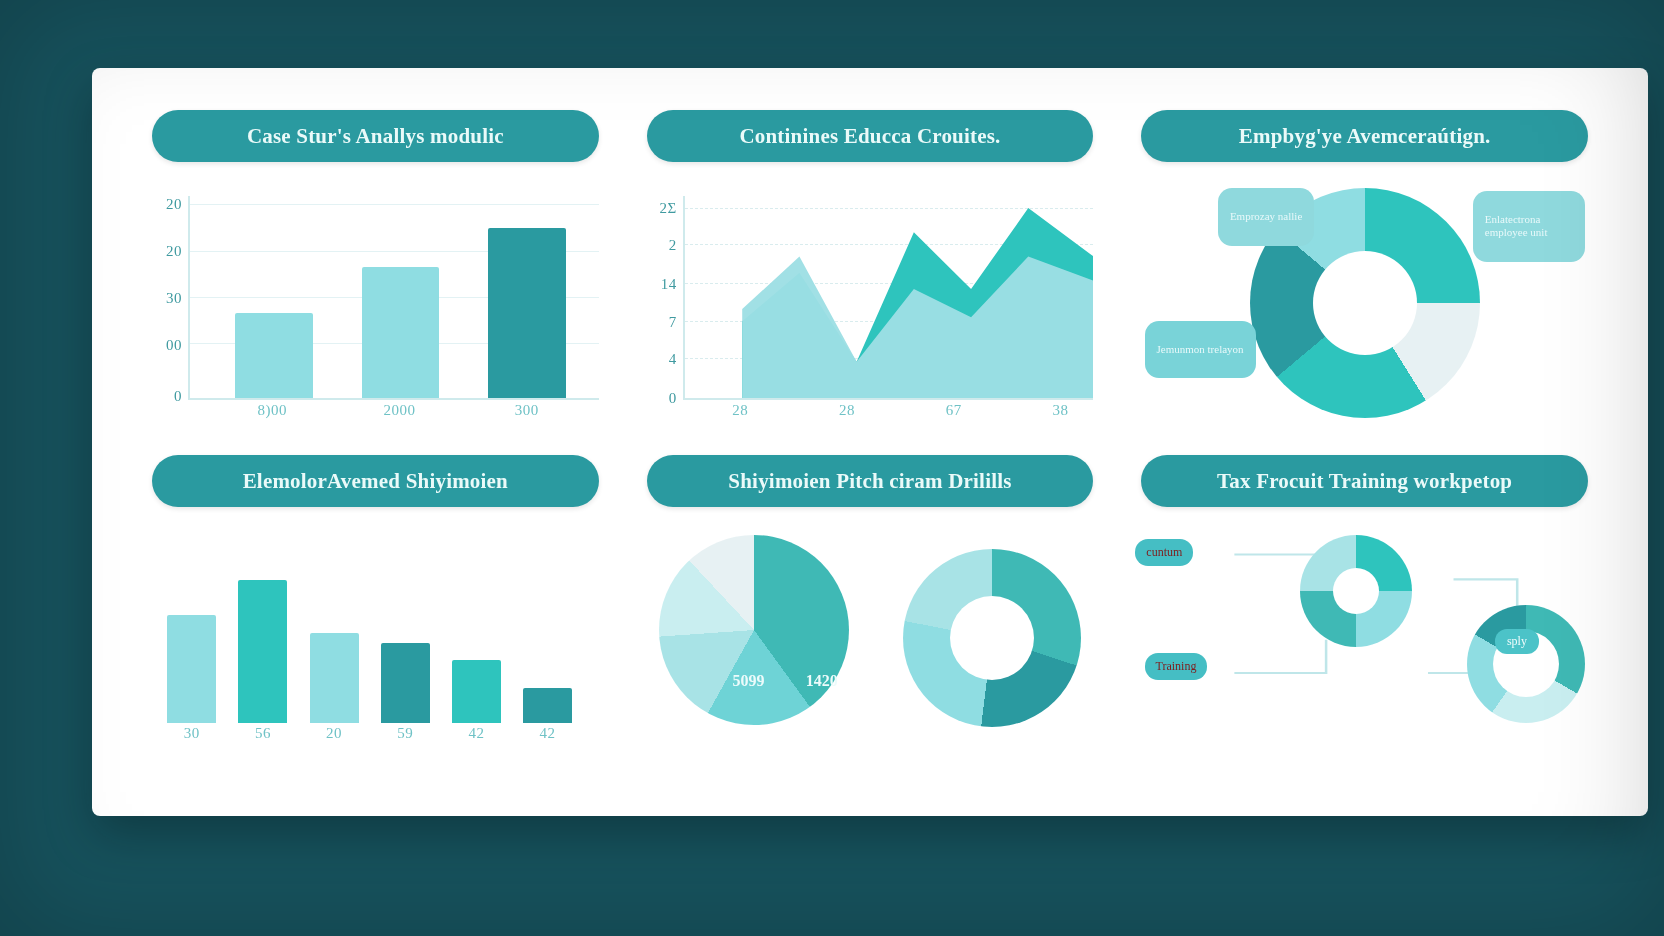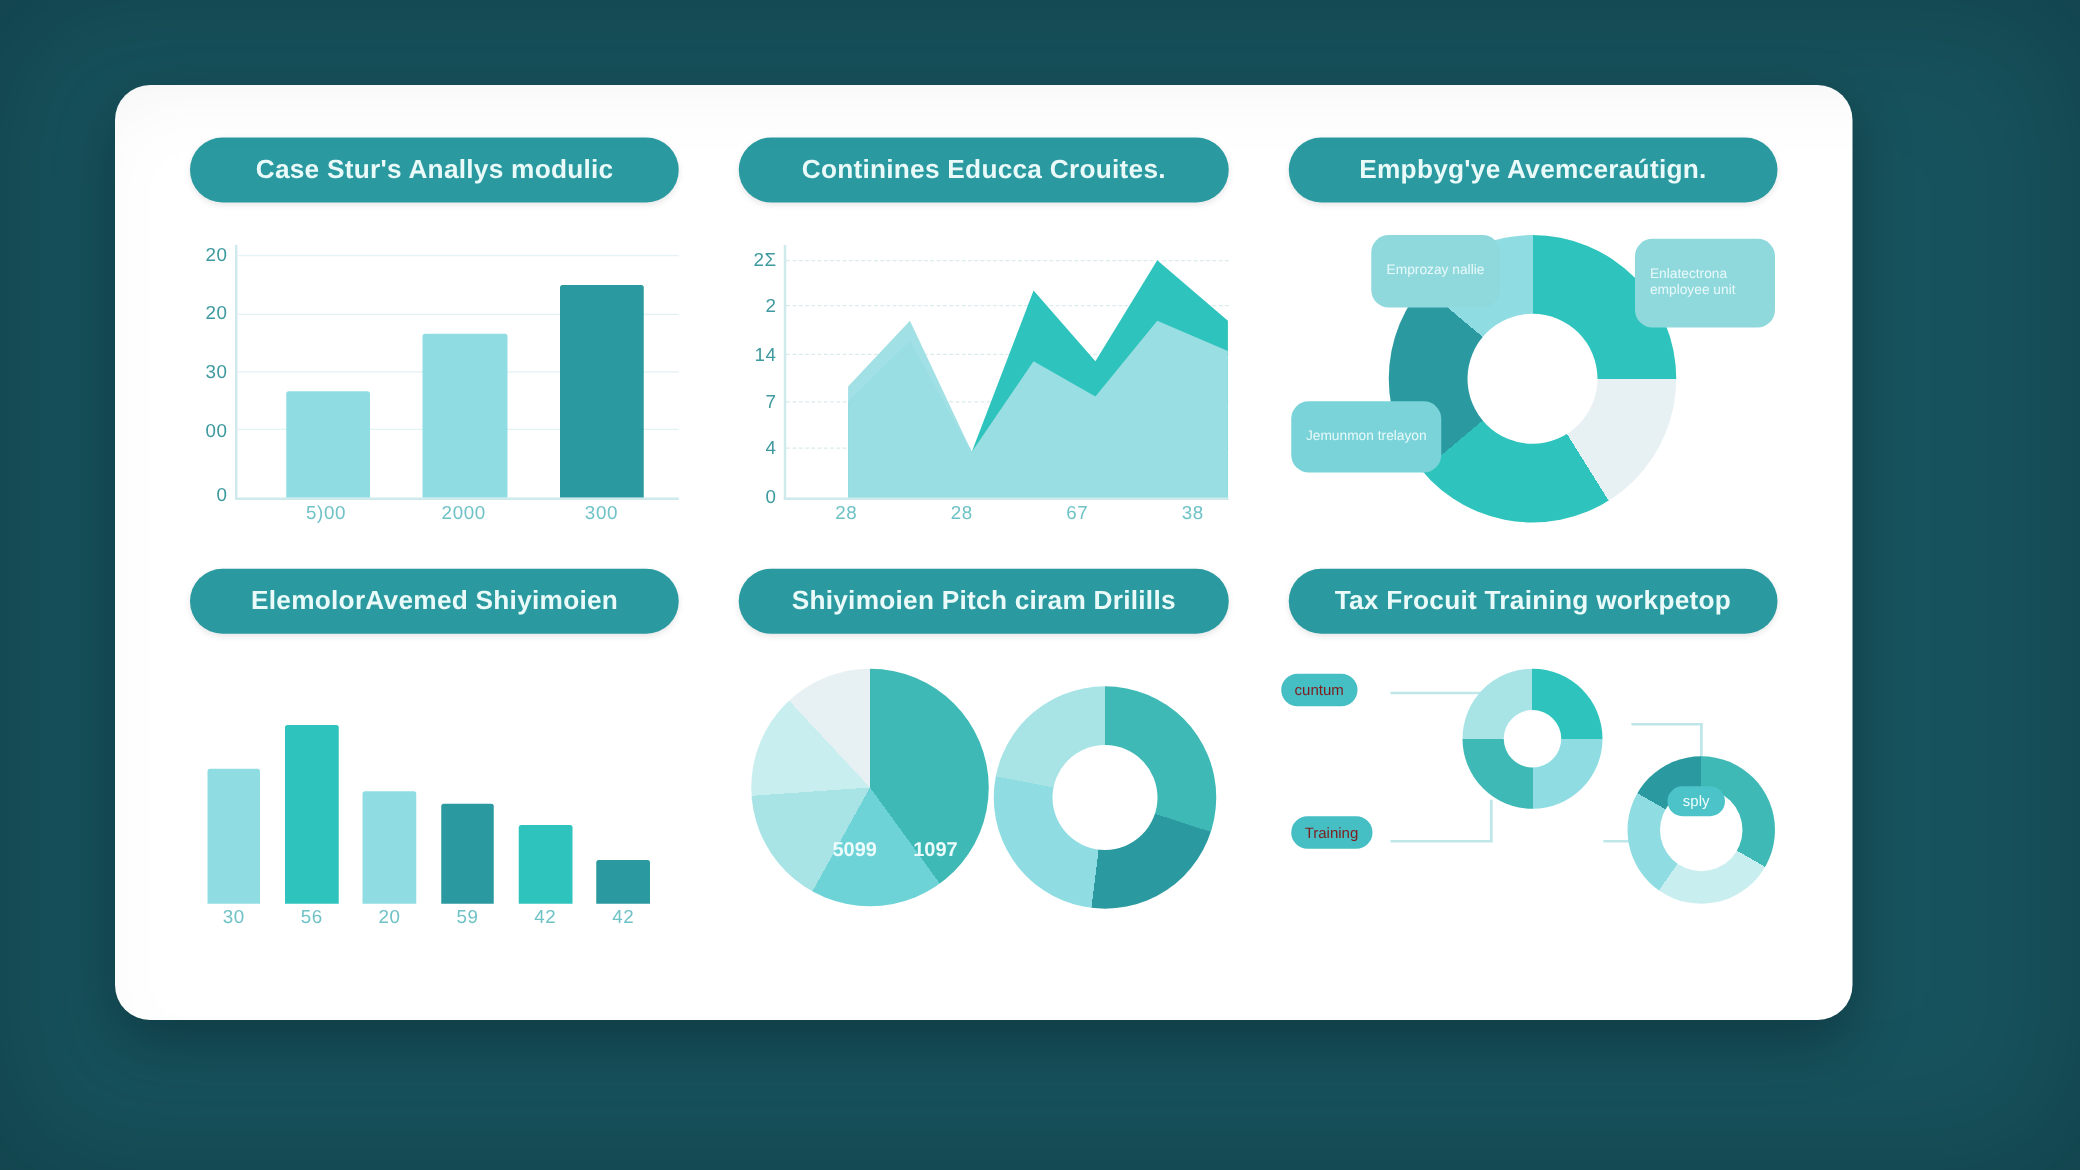--- a/index.html
+++ b/index.html
@@ -7,24 +7,25 @@
     width: 1664px; height: 936px;
     background: #16525c;
     font-family: "Liberation Sans", sans-serif;
     overflow: hidden;
   }
   .stage { position: relative; width: 1664px; height: 936px; background: #17535e; }
 
   .panel {
     position: absolute;
     left: 92px; top: 68px;
-    width: 1390px; height: 748px;
+    width: 1556px; height: 748px;
     background: #ffffff;
-    border-radius: 28px;
+    border-radius: 8px;
     box-shadow: 0 18px 48px rgba(0,0,0,0.28);
+    font-family: Liberation Serif, serif;
   }
 
   .grid {
     position: absolute; inset: 0;
     display: grid;
     grid-template-columns: repeat(3, 1fr);
     grid-template-rows: repeat(2, 1fr);
     padding: 22px 36px 24px 36px;
   }
 
@@ -165,21 +166,21 @@
             <div class="gridline" style="top:27%"></div>
             <div class="gridline" style="top:50%"></div>
             <div class="gridline" style="top:73%"></div>
             <div class="bars">
               <div class="bar" style="left:11%; width:19%; height:42%; background:#8fdde2;"></div>
               <div class="bar" style="left:42%; width:19%; height:65%; background:#8fdde2;"></div>
               <div class="bar" style="left:73%; width:19%; height:84%; background:#2a9aa0;"></div>
             </div>
           </div>
           <div class="xticks">
-            <span style="left:20.5%">5)00</span>
+            <span style="left:20.5%">8)00</span>
             <span style="left:51.5%">2000</span>
             <span style="left:82.5%">300</span>
           </div>
         </div>
       </div>
 
       <div class="card">
         <div class="pill">Continines Educca Crouites.</div>
         <div class="plot">
           <div class="yticks">
@@ -256,21 +257,21 @@
         <div class="pieblock">
           <div class="pie" style="left:4%; top:18px;
                       background: conic-gradient(
                         #3fb9b5 0deg 144deg,
                         #6ed3d6 144deg 209deg,
                         #a8e3e6 209deg 266deg,
                         #c9eef0 266deg 317deg,
                         #e7f1f3 317deg 360deg);">
           </div>
           <div class="pielabel" style="left:20%; top:155px;">5099</div>
-          <div class="pielabel" style="left:36%; top:155px;">1097</div>
+          <div class="pielabel" style="left:36%; top:155px;">1420</div>
 
           <div class="pie" style="right:4%; top:32px; width:178px; height:178px;
                       background: conic-gradient(
                         #3fb9b5 0deg 108deg,
                         #2a9aa0 108deg 187deg,
                         #8fdde2 187deg 281deg,
                         #a8e3e6 281deg 360deg);">
             <div style="position:absolute; left:50%; top:50%; transform:translate(-50%,-50%);
                         width:84px; height:84px; border-radius:50%; background:#fff;"></div>
           </div>

